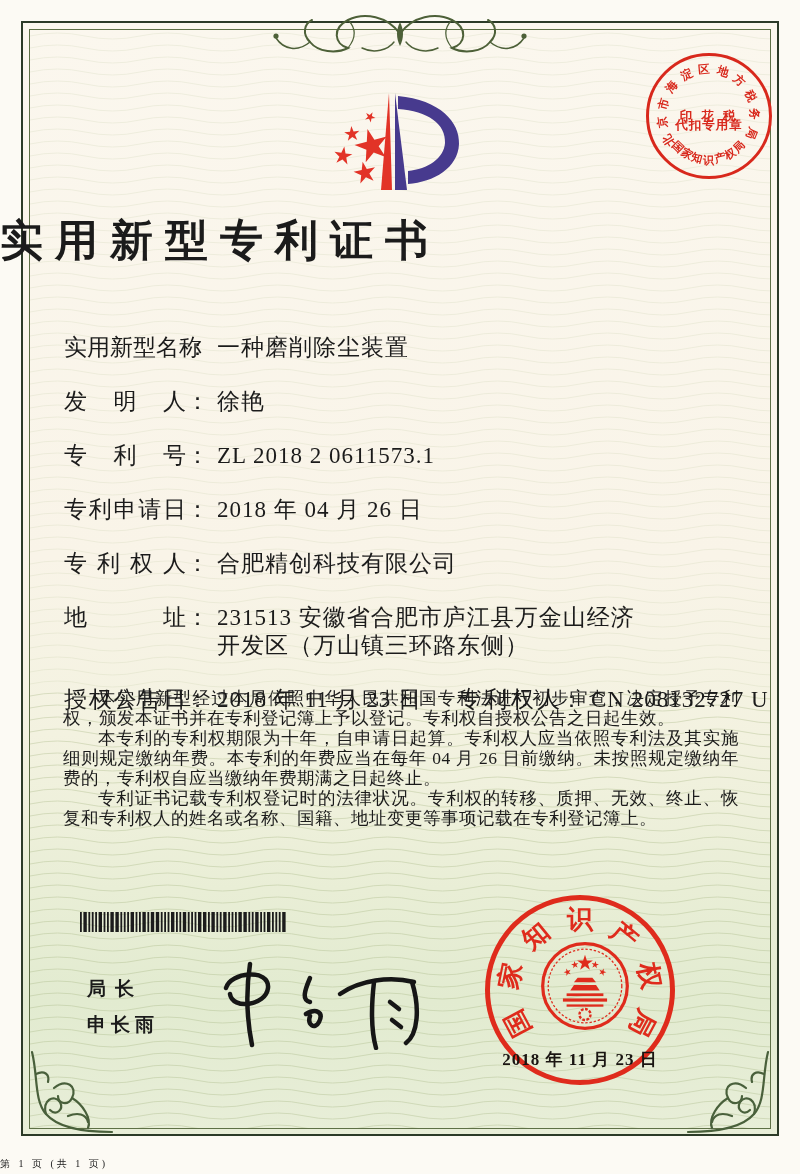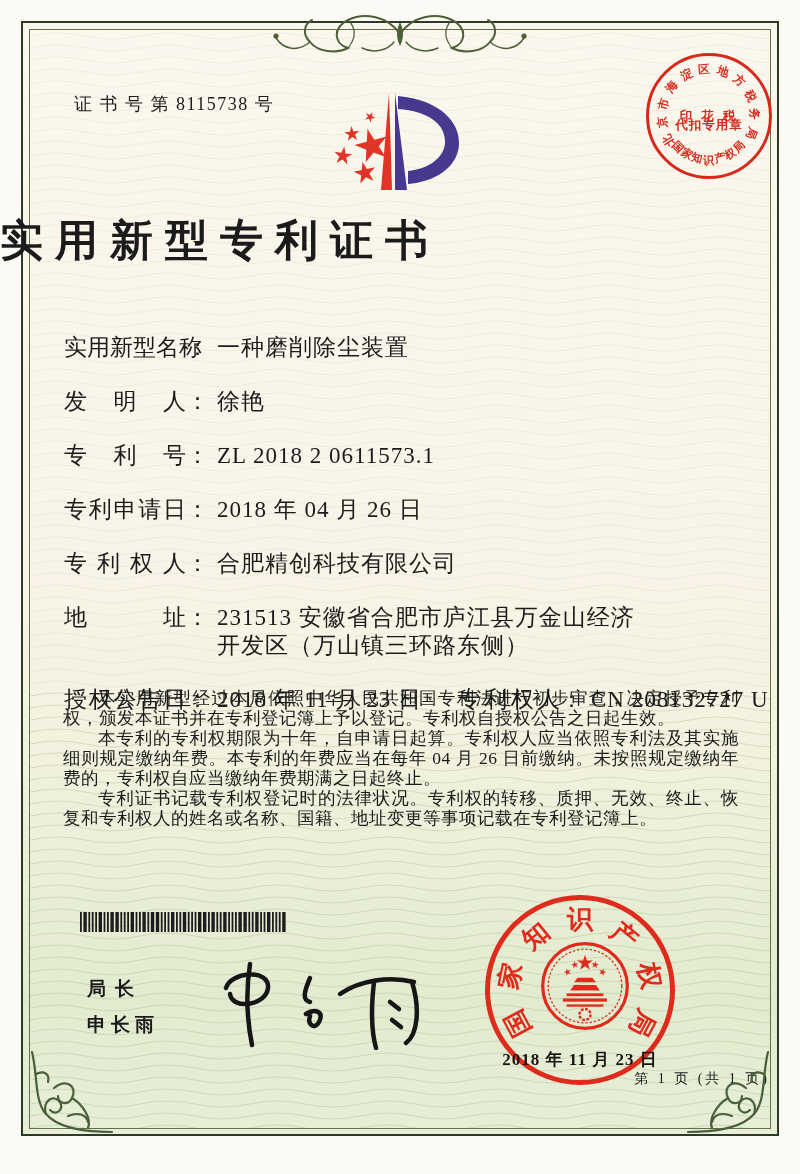--- a/index.html
+++ b/index.html
@@ -35,21 +35,21 @@
   .authright .flabel{width:102px;}
   
   .bodytext{left:63px;top:688px;width:676px;font-size:17.5px;text-align:justify;}
   .bodytext p{margin:0;text-indent:2em;line-height:20px;letter-spacing:0.5px;}
   .barcode{left:80px;top:912px;}
   .officer-title{left:87px;top:976px;font-size:19px;font-weight:700;letter-spacing:9px;
         font-family:"Liberation Sans","DejaVu Sans",sans-serif;}
   .officer-name{left:87px;top:1012px;font-size:19px;font-weight:700;letter-spacing:5px;
         font-family:"Liberation Sans","DejaVu Sans",sans-serif;}
   .signature{left:198px;top:950px;z-index:2;}
-  .footer{left:0;right:30px;top:1070px;text-align:right;font-size:14px;letter-spacing:3px;}
+  .footer{left:0;right:30px;top:1157px;text-align:left;font-size:10px;letter-spacing:3px;}
   .orn{z-index:1;}
   .arc-char{line-height:1;font-family:"Liberation Serif","DejaVu Serif",serif;}
 </style>
 </head>
 <body>
 
 <div class="page">
 
   <div class="inner-bg"></div>
 
@@ -98,21 +98,20 @@
     <g fill="none" stroke="#49603b" stroke-width="2.2" stroke-linecap="round" transform="translate(90,0) scale(-1,1)">
       <path d="M8,4 C14,28 10,52 22,66 C34,80 60,84 88,84"></path>
       <path d="M22,66 C18,52 30,46 36,54 C40,62 32,68 26,62"></path>
       <path d="M30,40 C42,30 54,38 48,50 C44,58 34,56 34,48"></path>
       <path d="M48,50 C58,56 68,70 64,80"></path>
       <path d="M12,26 C20,22 26,26 24,34"></path>
       <path d="M44,68 C54,64 62,66 64,74"></path>
     </g>
   </svg>
 
-  <div class="abs cert-no">证 书 号 第 8115738 号</div>
 
   <svg class="abs logo" width="146" height="112" viewBox="0 0 146 112">
     <defs>
       <polygon id="star" points="0,-10 2.245,-3.09 9.511,-3.09 3.633,1.18 5.878,8.09 0,3.82 -5.878,8.09 -3.633,1.18 -9.511,-3.09 -2.245,-3.09"></polygon>
     </defs>
     <polygon points="61,9 53,106 64,106" fill="#e23327"></polygon>
     <polygon points="67,9 67,106 79,106" fill="#473a8e"></polygon>
     <path d="M70,12 C112,16 132,38 131,60 C130,84 106,98 80,100 L80,87 C100,85 116,74 117,59 C118,40 100,27 70,25 Z" fill="#473a8e"></path>
     <g fill="#e23327">
       <use href="#star" transform="translate(44,62) scale(1.75) rotate(-15)"></use>

